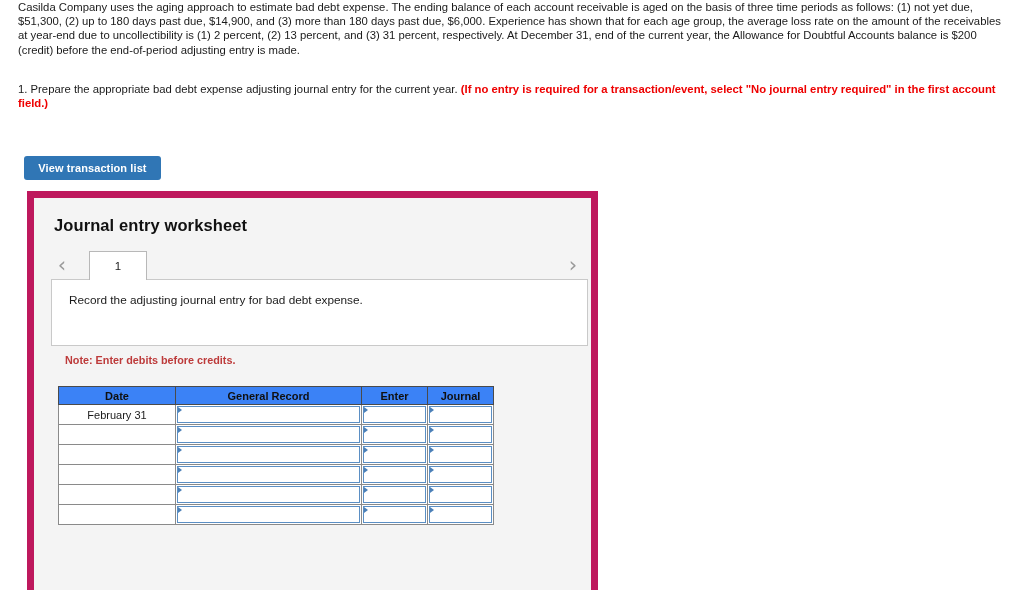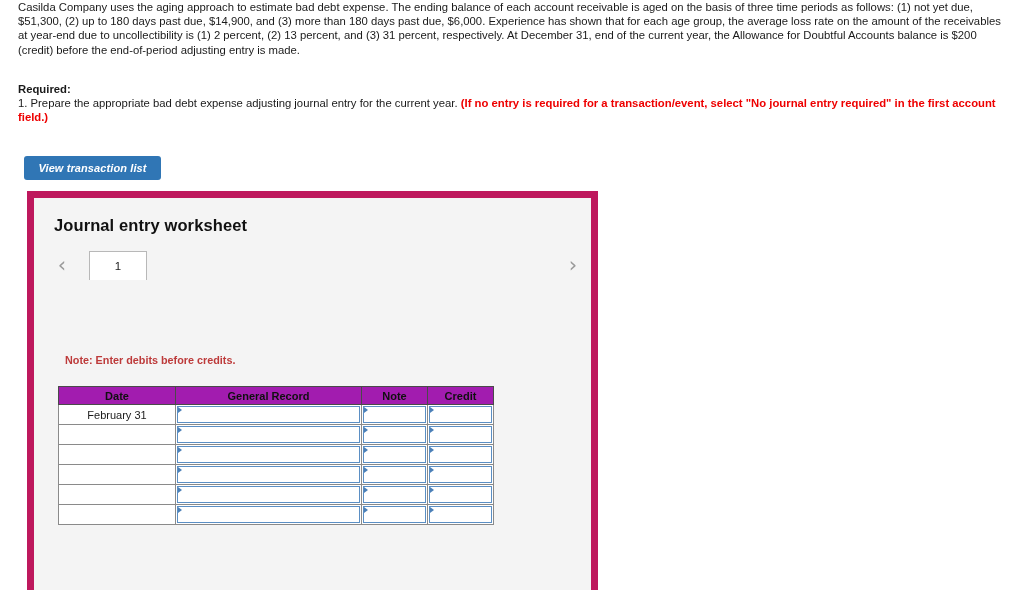--- a/index.html
+++ b/index.html
@@ -55,21 +55,20 @@
     font-weight: bold;
     font-size: 11px;
     letter-spacing: 0.1px;
     text-align: center;
     cursor: pointer;
     padding: 0;
     line-height: 1;
     display: flex;
     align-items: center;
     justify-content: center;
-    font-style: italic;
   }
 
   #view-transaction-list-button {
     position: absolute;
     left: 24px;
     top: 156px;
     width: 137px;
     height: 24px;
   }
 
@@ -171,21 +170,21 @@
   
   #journal-table {
     position: absolute;
     left: 24px;
     top: 188px;
     border-collapse: collapse;
     table-layout: fixed;
     background: #ffffff;
   }
   #journal-table th {
-    background: #a21caf;
+    background: #3b82f6;
     border: 1px solid #4a4a4a;
     font-size: 11px;
     font-weight: bold;
     color: #101010;
     height: 17px;
     padding: 0;
     text-align: center;
   }
   #journal-table td {
     border: 1px solid #8a8a8a;
@@ -230,52 +229,54 @@
     border-bottom: 3px solid transparent;
     z-index: 2;
   }
 </style>
 </head>
 <body>
 
 <div id="problem-statement">Casilda Company uses the aging approach to estimate bad debt expense. The ending balance of each account receivable is aged on the basis of three time periods as follows: (1) not yet due, $51,300, (2) up to 180 days past due, $14,900, and (3) more than 180 days past due, $6,000. Experience has shown that for each age group, the average loss rate on the amount of the receivables at year-end due to uncollectibility is (1) 2 percent, (2) 13 percent, and (3) 31 percent, respectively. At December 31, end of the current year, the Allowance for Doubtful Accounts balance is $200 (credit) before the end-of-period adjusting entry is made.</div>
 
 <div id="required-block">
-  <span class="req-label">Required:</span>
   <span>1. Prepare the appropriate bad debt expense adjusting journal entry for the current year. </span><span class="req-note">(If no entry is required for a transaction/event, select "No journal entry required" in the first account field.)</span>
 </div>
 
 <button class="btn" id="view-transaction-list-button">View transaction list</button>
 
 <div id="worksheet-panel">
 
   <div id="worksheet-title">Journal entry worksheet</div>
 
   <div id="tab-strip">
     <div class="chev" id="tab-prev-button">‹</div>
     <div id="tab-item-1">1</div>
     <div class="chev" id="tab-next-button">›</div>
   </div>
 
+  <div id="instruction-box">
+    <div id="instruction-text">Record the adjusting journal entry for bad debt expense.</div>
+  </div>
 
   <div id="note-text">Note: Enter debits before credits.</div>
 
   <table id="journal-table">
     <colgroup>
       <col class="col-date">
         <col class="col-gj">
         <col class="col-debit">
         <col class="col-credit">
     </colgroup>
     <thead>
       <tr>
         <th>Date</th>
         <th>General Record</th>
-        <th>Note</th>
-        <th>Credit</th>
+        <th>Enter</th>
+        <th>Journal</th>
       </tr>
     </thead>
     <tbody>
       <tr>
         <td class="cell-date">February 31</td>
         <td class="cell-input"><span class="inp"></span><span class="caret"></span><span></span></td>
         <td class="cell-input"><span class="inp"></span><span class="caret"></span><span></span></td>
         <td class="cell-input"><span class="inp"></span><span class="caret"></span><span></span></td>
       </tr>
       <tr>

